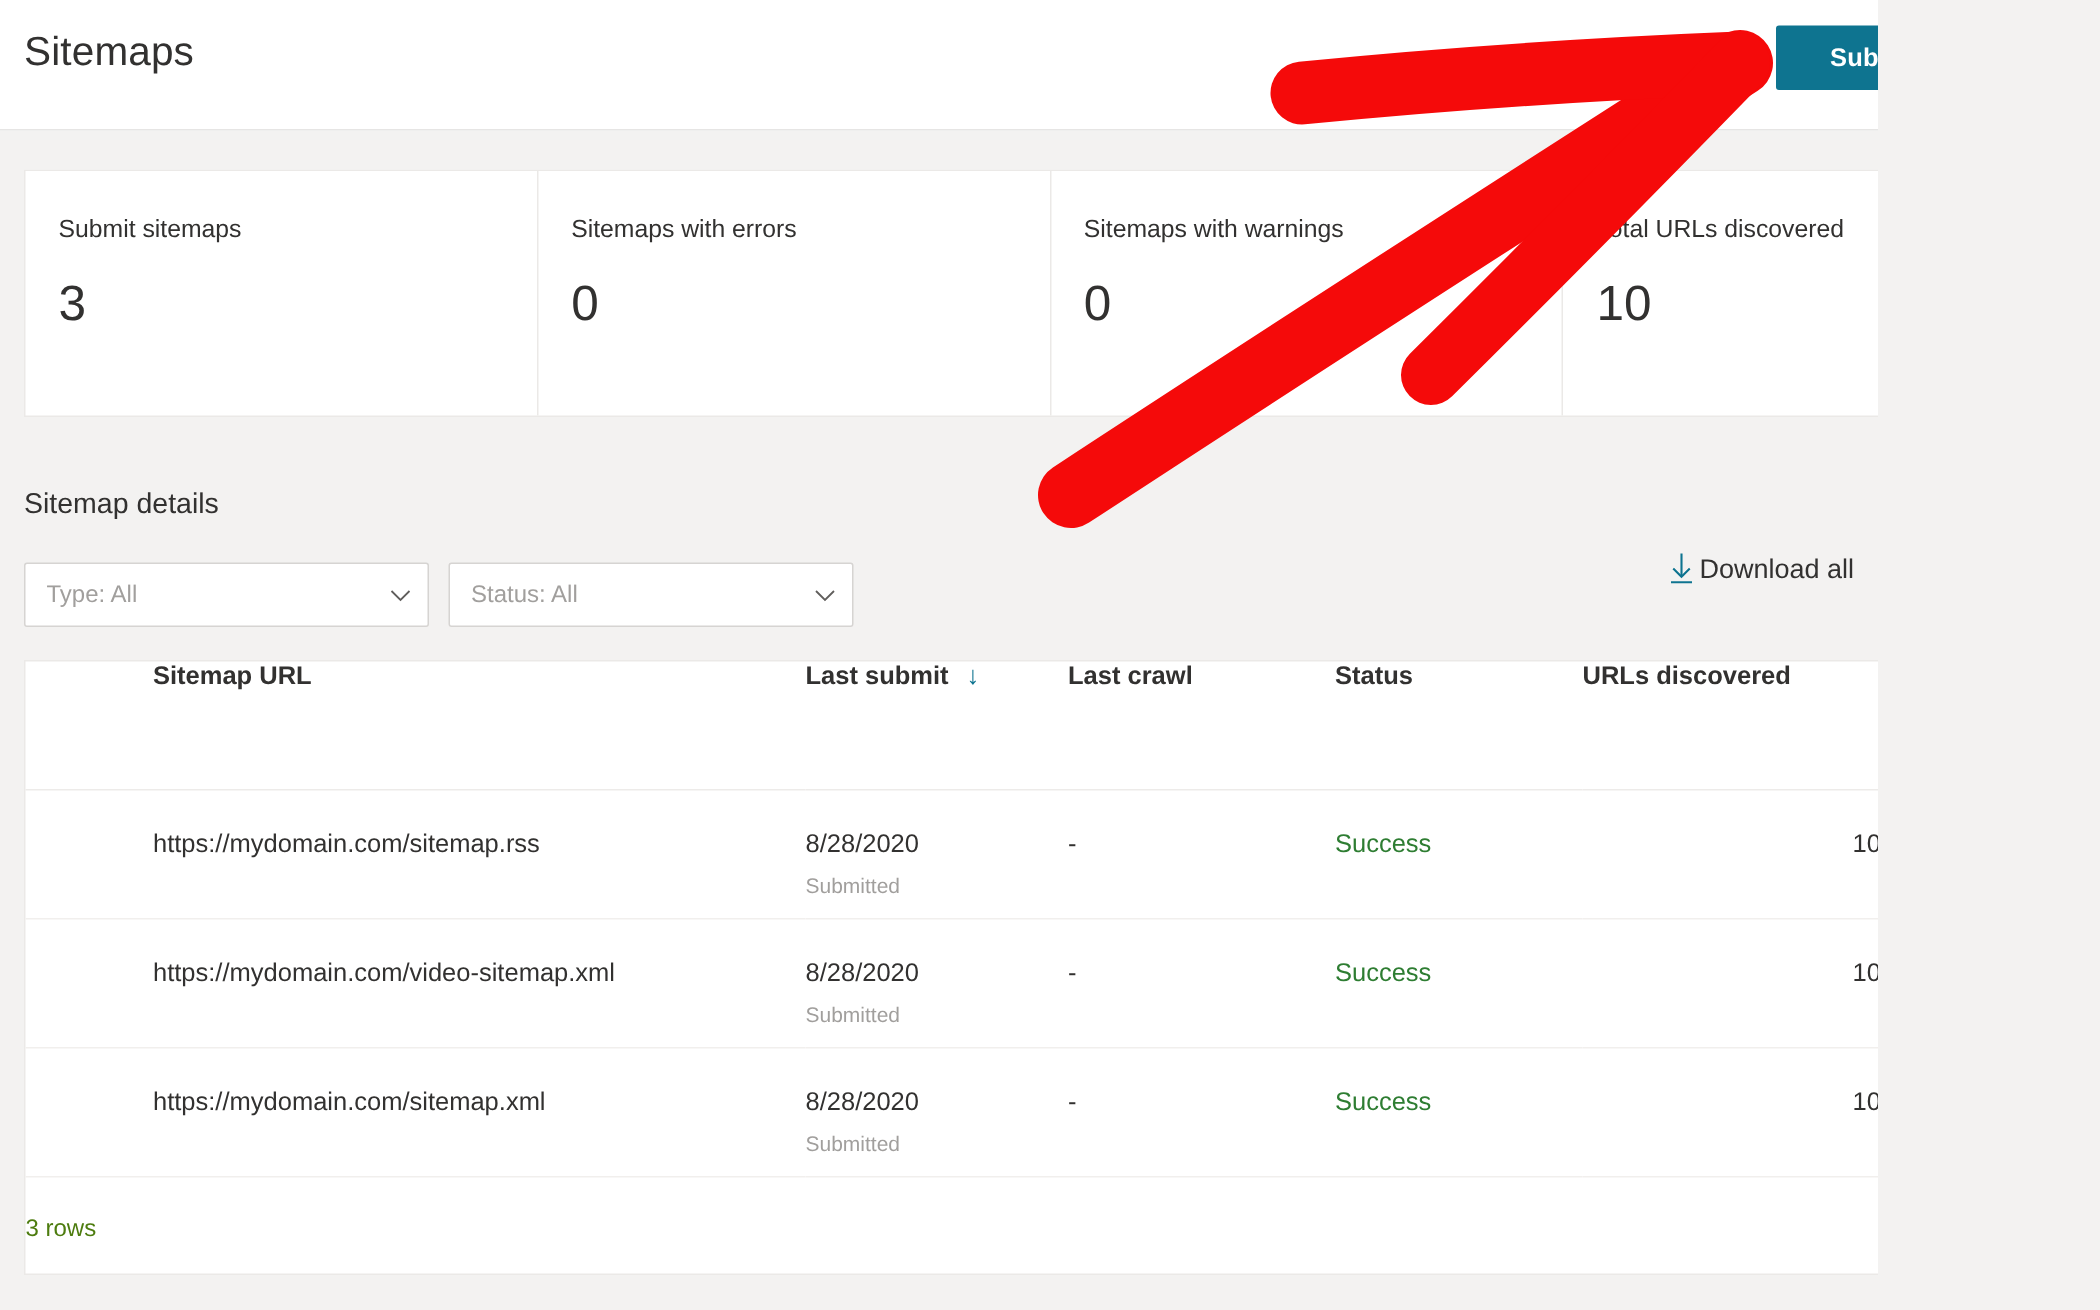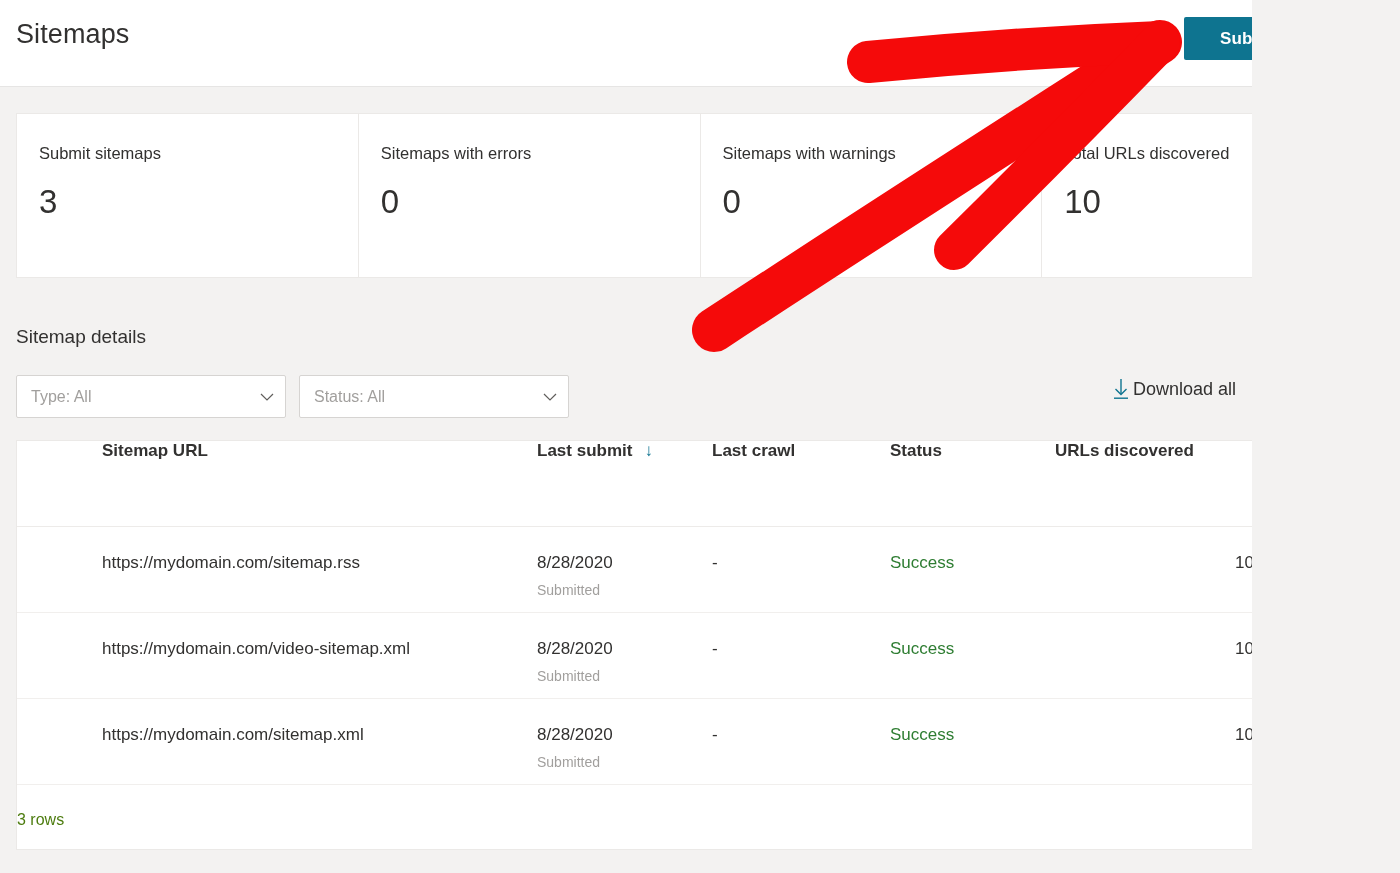--- a/index.html
+++ b/index.html
@@ -81,21 +81,21 @@
   .filter-status { left: 299px; width: 270px; }
   .filter-text {
     flex: 1 1 auto;
     font-size: 16px; color: #a19f9d;
   }
   .chev {
     width: 16px; height: 16px; flex: 0 0 auto; color: #605e5c;
   }
 
   .download-all {
-    position: absolute; right: 16px; top: 378px;
+    position: absolute; right: 16px; top: 368px;
     display: flex; align-items: center; gap: 2px;
     cursor: pointer;
   }
   .dl-icon { width: 20px; height: 22px; color: #0e7490; flex: 0 0 auto; }
   .dl-text { font-size: 18px; color: #323130; }
 
   
   .table-panel {
     position: absolute; left: 16px; top: 440px;
     width: 1368px; height: 410px;

